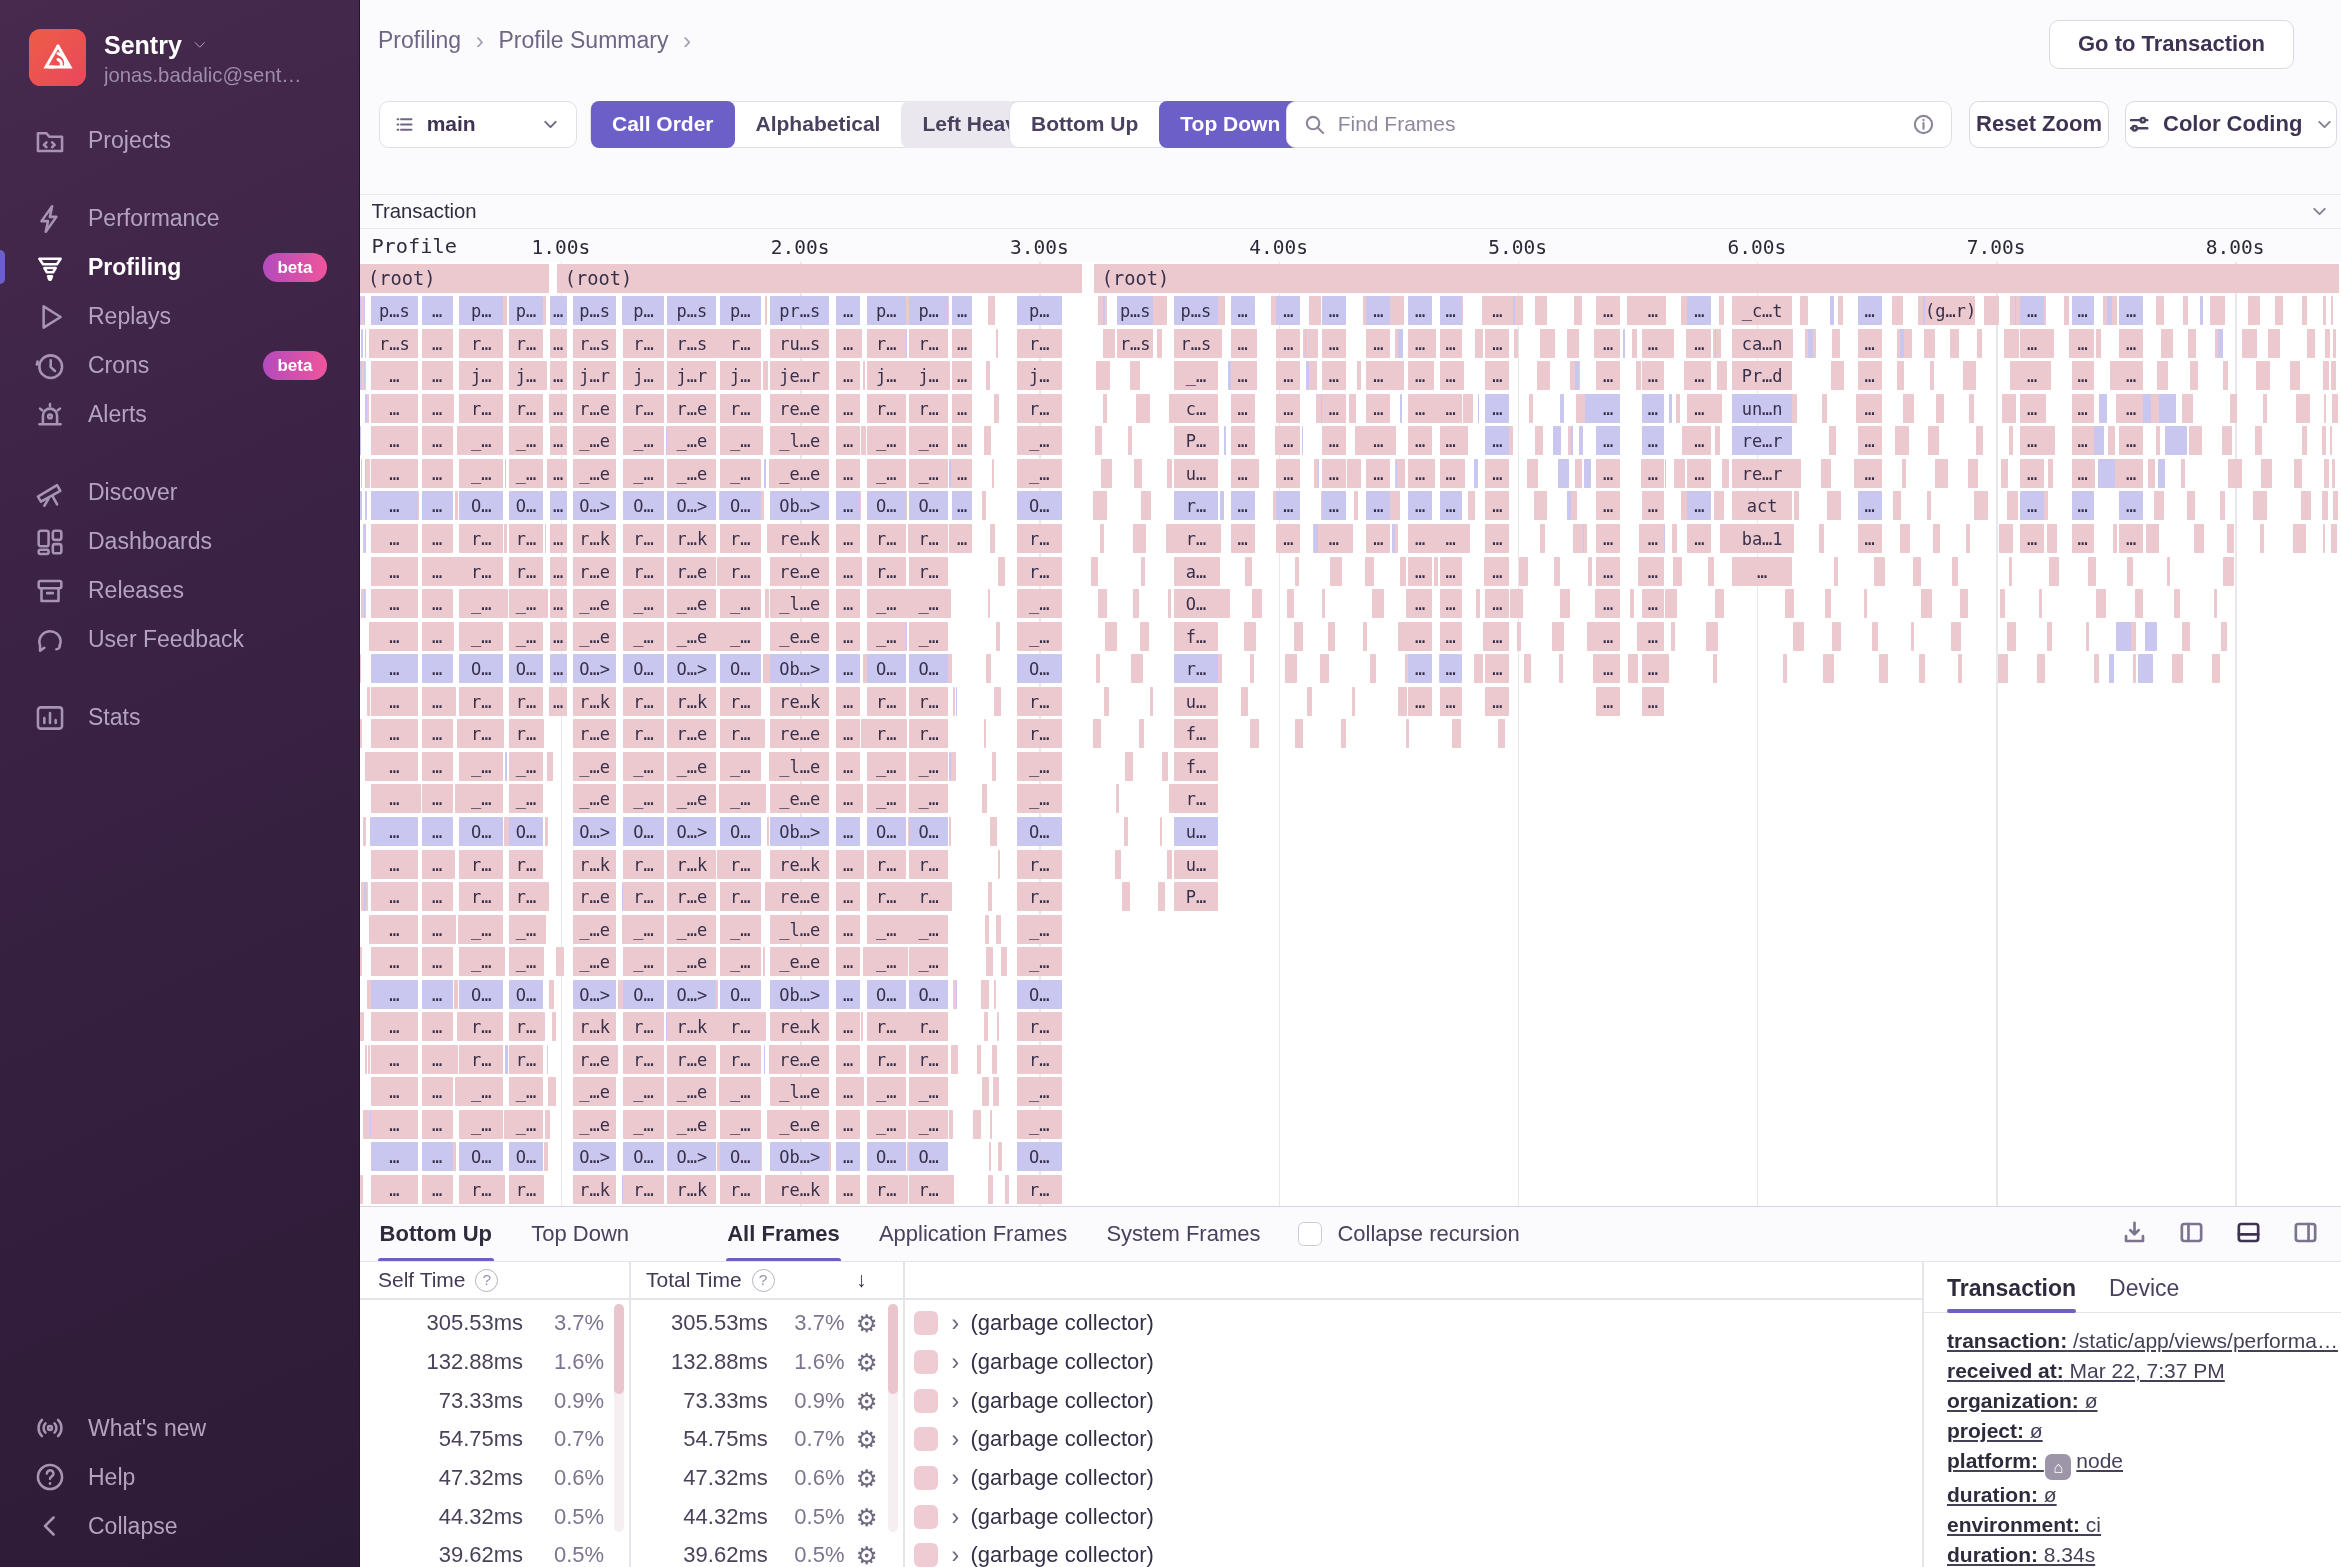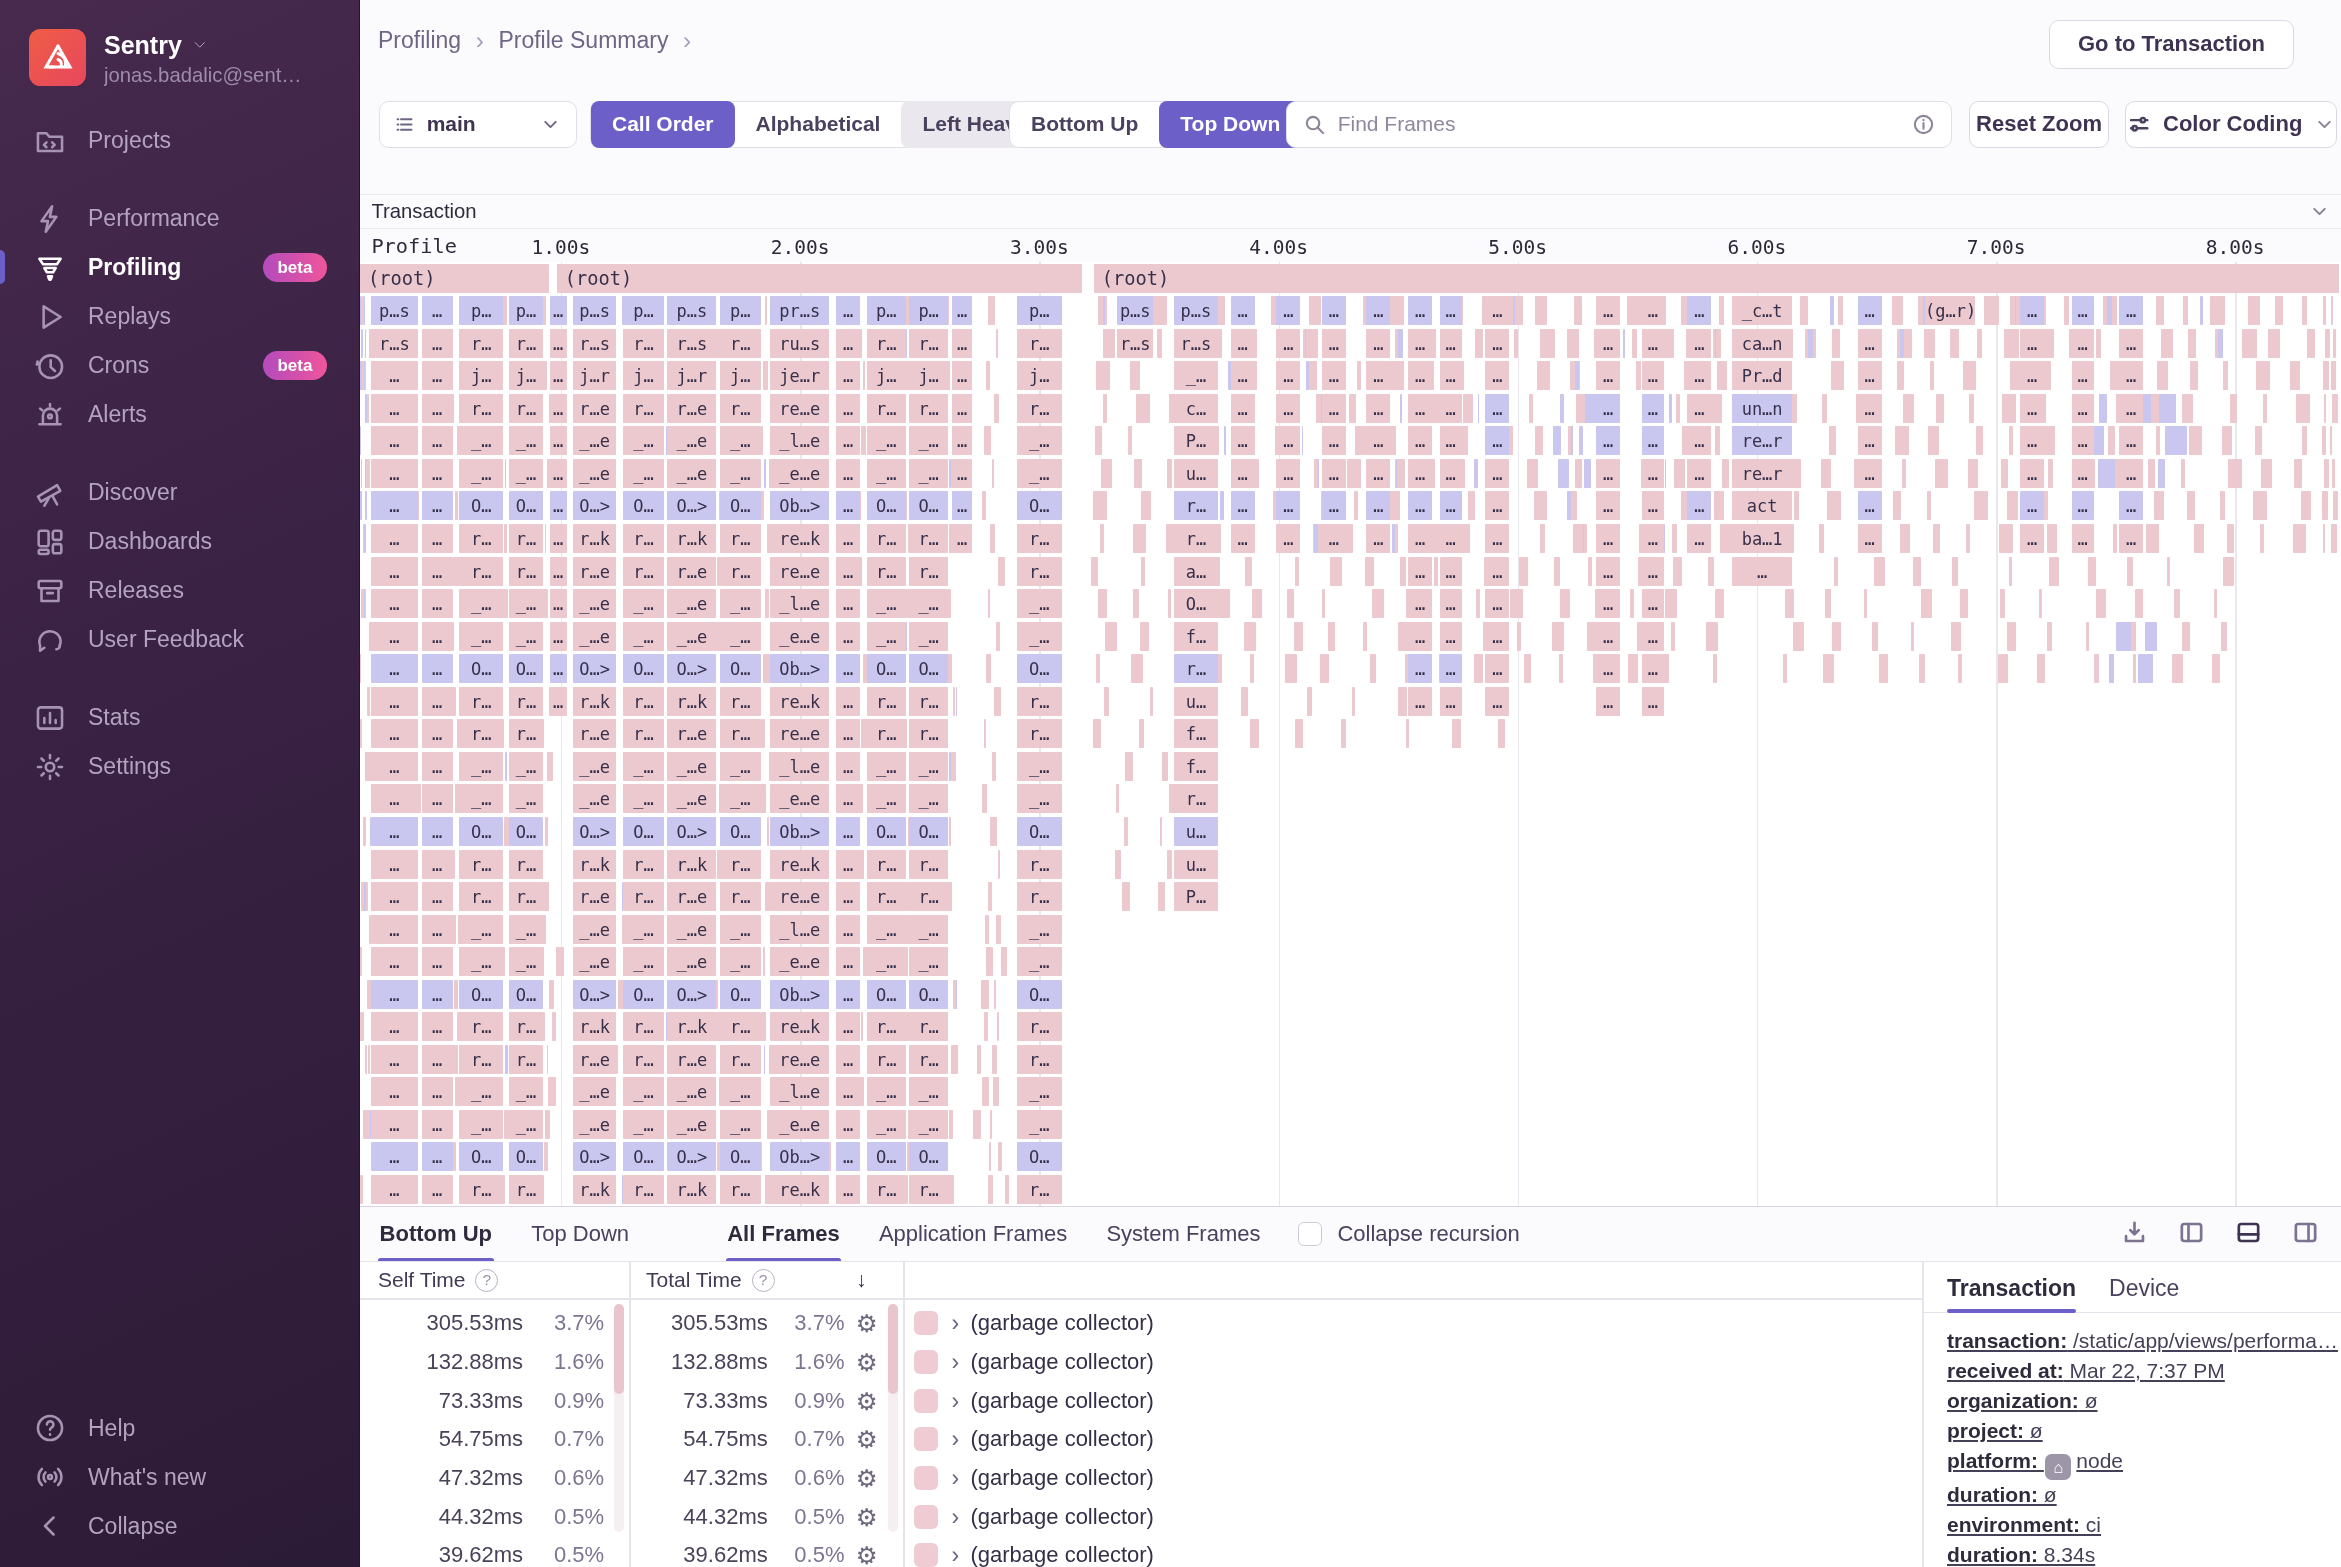--- a/index.html
+++ b/index.html
@@ -214,43 +214,36 @@
         <span>User Feedback</span>
       </div>
       <div class="nav-gap"></div>
       <div class="nav-item">
         <svg viewBox="0 0 24 24">
           <rect x="3.5" y="4.5" width="17" height="15" rx="2"></rect>
           <path d="M8 15.5v-3.5M12 15.5V8.5M16 15.5v-2"></path>
         </svg>
         <span>Stats</span>
       </div>
+    </div>
+  <div class="sb-footer" id="sb-footer">
       <div class="nav-item">
         <svg viewBox="0 0 24 24">
-          <circle cx="12" cy="12" r="3"></circle>
-          <path d="M12 3.5v2.3M12 18.2v2.3M3.5 12h2.3M18.2 12h2.3M6 6l1.6 1.6M16.4 16.4L18 18M18 6l-1.6 1.6M7.6 16.4L6 18"></path>
-        </svg>
-        <span>Settings</span>
+          <circle cx="12" cy="12" r="1.4"></circle>
+          <path d="M8.8 15.2a4.5 4.5 0 010-6.4M15.2 8.8a4.5 4.5 0 010 6.4M6.3 17.7a8 8 0 010-11.4M17.7 6.3a8 8 0 010 11.4"></path>
+        </svg>
+        <span>What's new</span>
       </div>
-    </div>
-  <div class="sb-footer" id="sb-footer">
       <div class="nav-item">
         <svg viewBox="0 0 24 24">
           <circle cx="12" cy="12" r="8.5"></circle>
           <path d="M9.8 9.5a2.3 2.3 0 114 1.6c-.7.7-1.8 1-1.8 2.1"></path>
           <path d="M12 16.4v.3"></path>
         </svg>
         <span>Help</span>
-      </div>
-      <div class="nav-item">
-        <svg viewBox="0 0 24 24">
-          <circle cx="12" cy="12" r="1.4"></circle>
-          <path d="M8.8 15.2a4.5 4.5 0 010-6.4M15.2 8.8a4.5 4.5 0 010 6.4M6.3 17.7a8 8 0 010-11.4M17.7 6.3a8 8 0 010 11.4"></path>
-        </svg>
-        <span>What's new</span>
       </div>
       <div class="nav-item">
         <svg viewBox="0 0 24 24">
           <path d="M14.5 6l-6 6 6 6"></path>
         </svg>
         <span>Collapse</span>
       </div>
     </div>
 </div>
 

